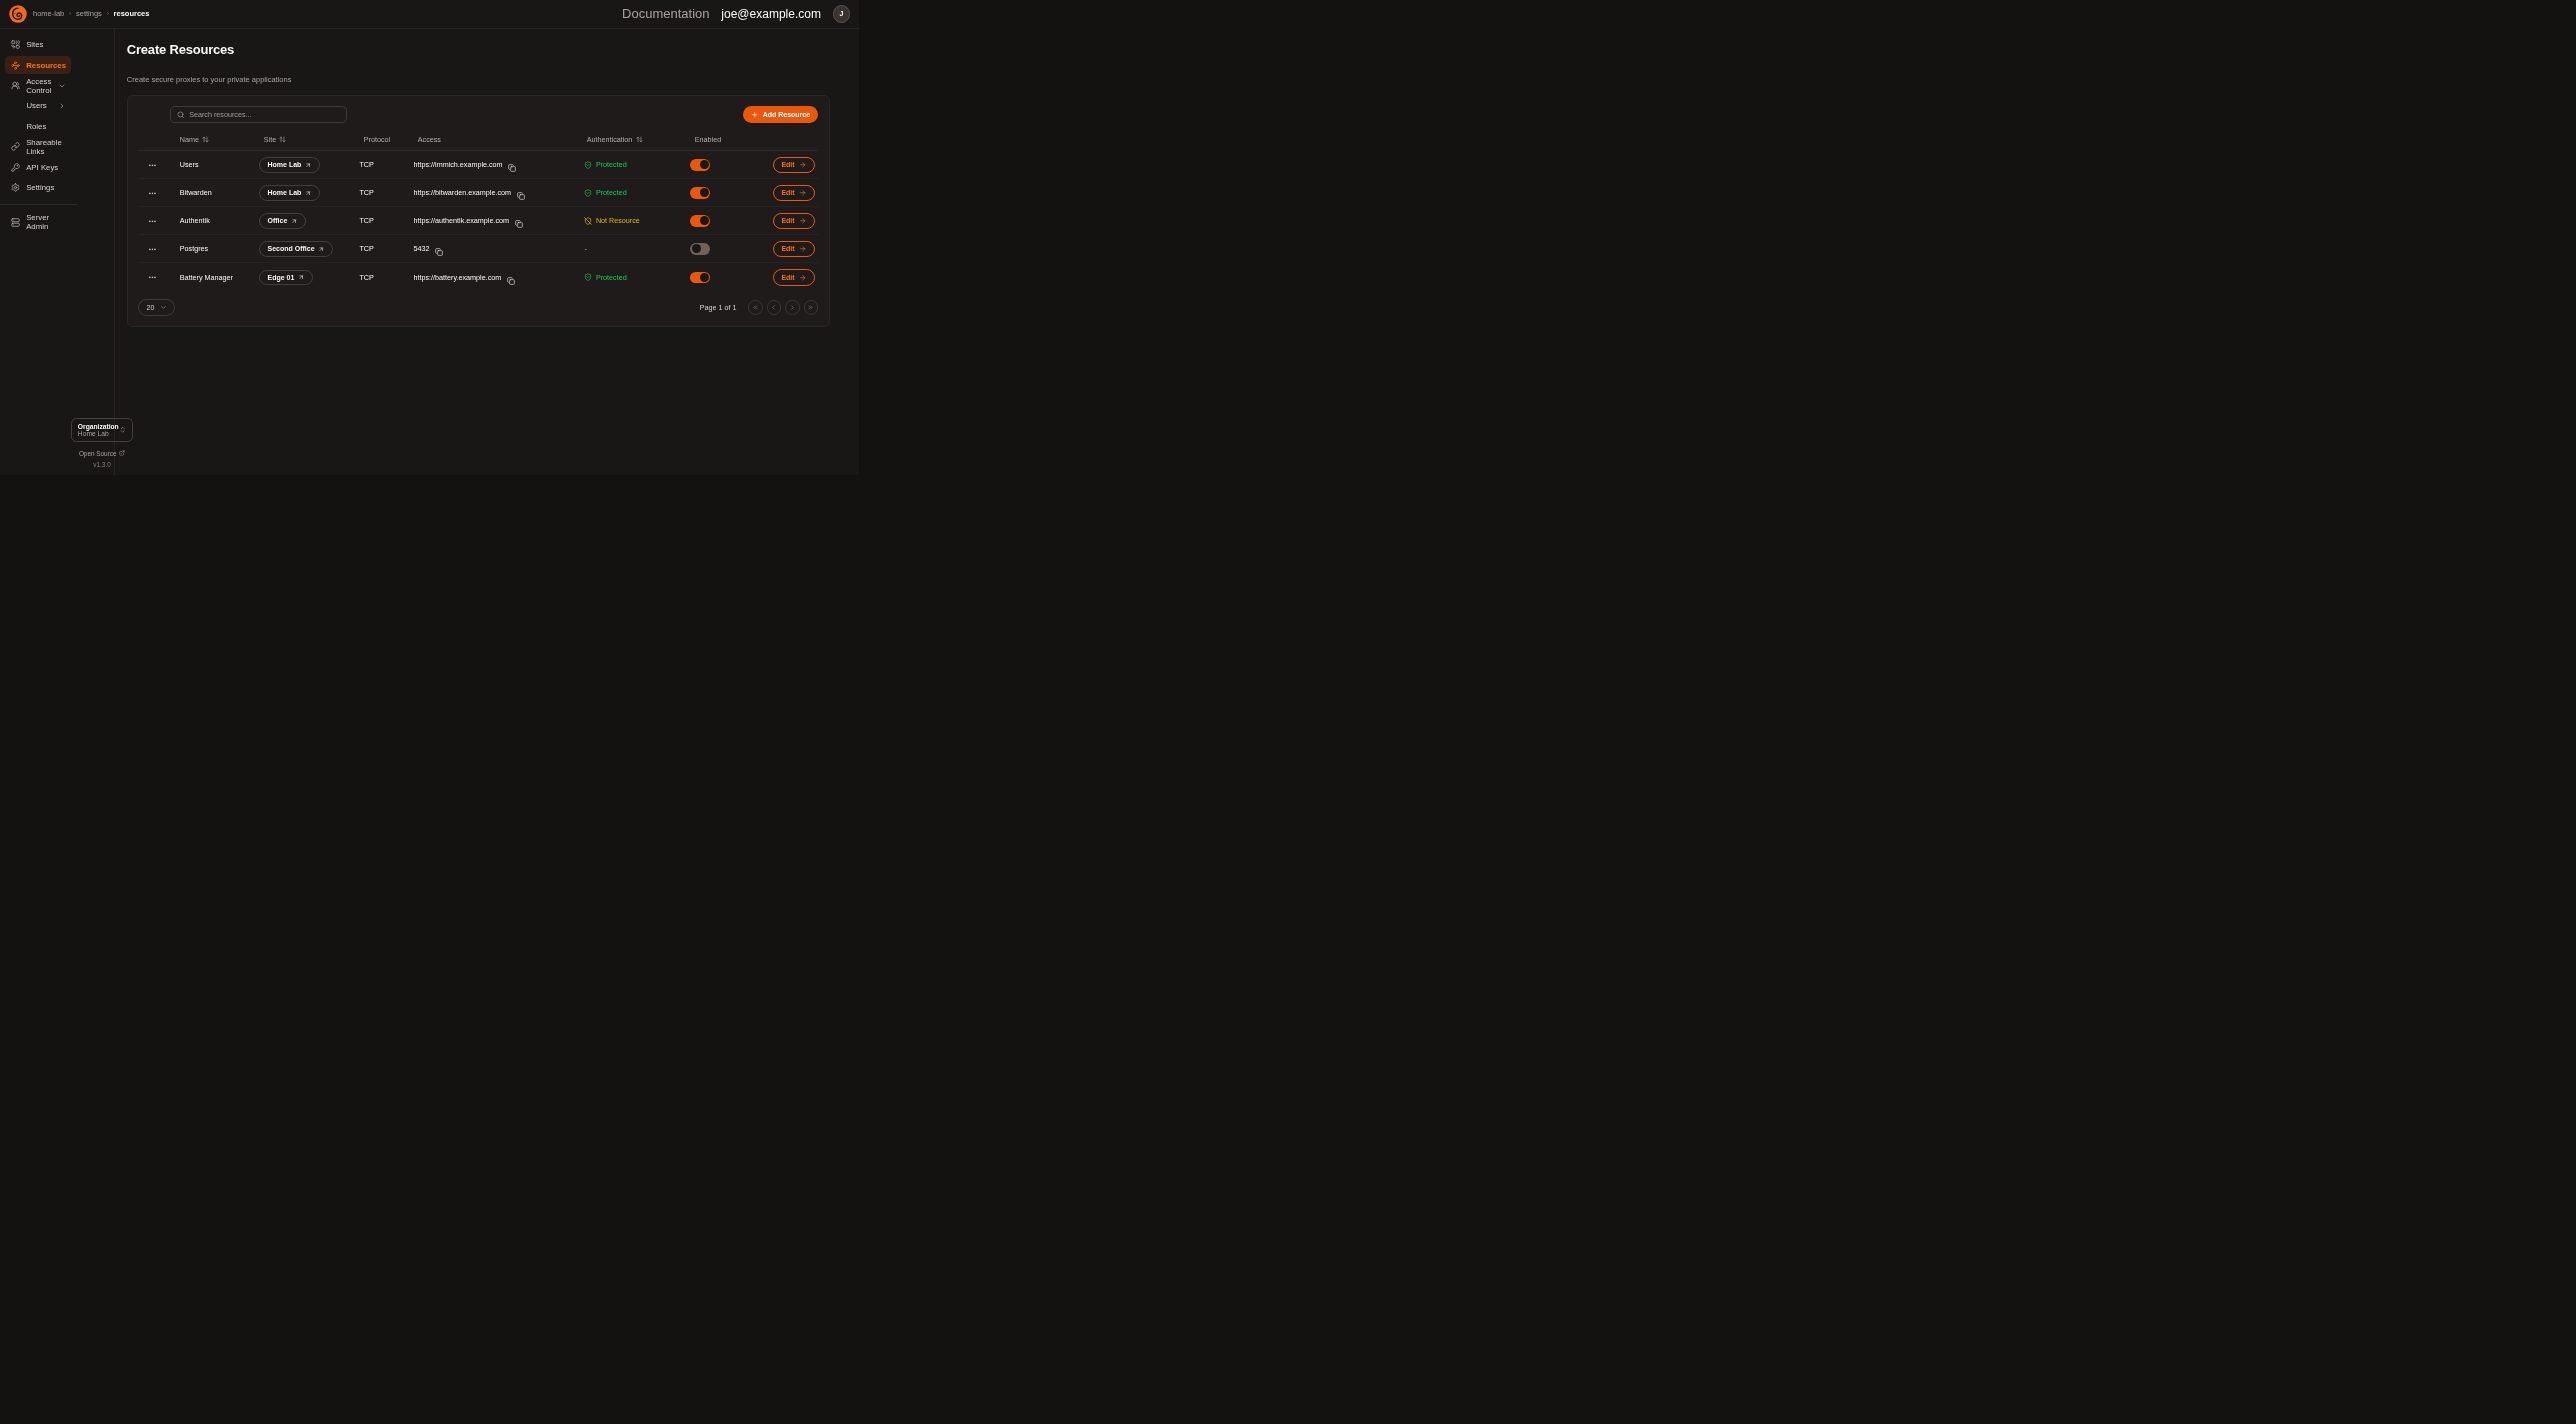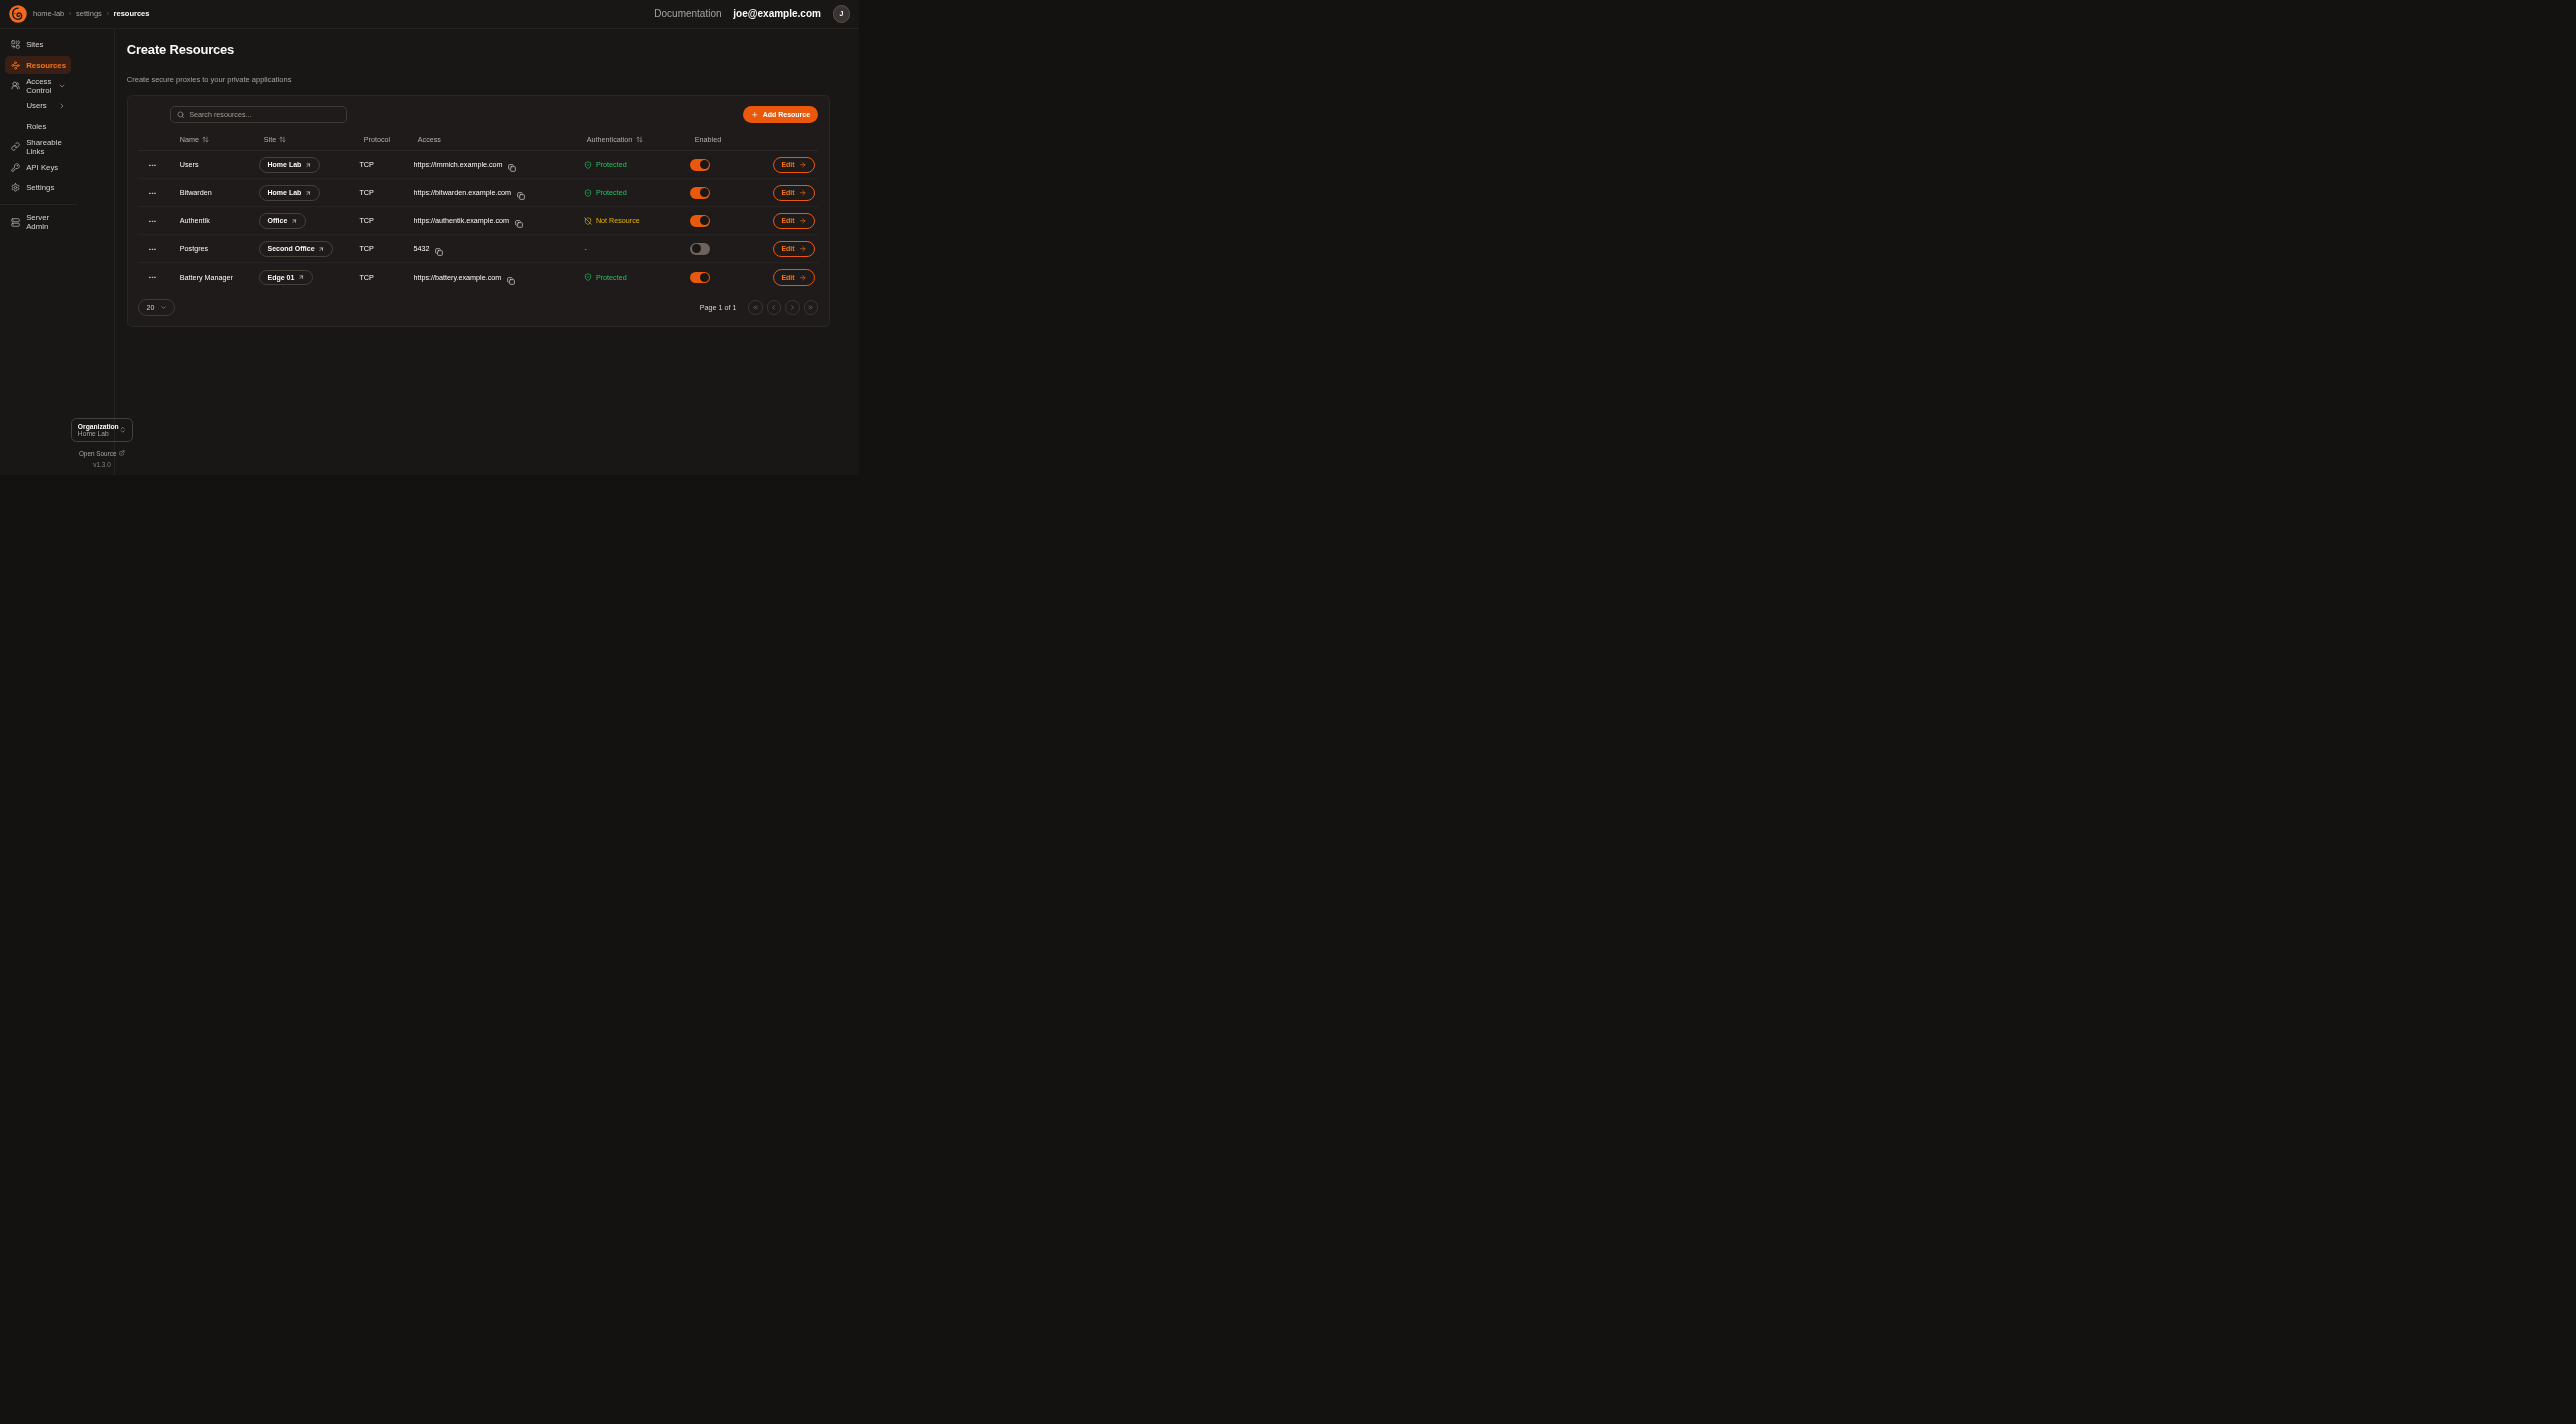--- a/index.html
+++ b/index.html
@@ -15,22 +15,22 @@
   .topbar {
     height:28.5px; flex:0 0 28.5px; display:flex; align-items:center;
     padding:0 8.6px; border-bottom:0.5px solid #262221; background:#191616;
   }
   .logo { width:18px; height:18px; margin-right:6.4px; flex:0 0 auto; }
   .crumbs { display:flex; align-items:center; gap:4.8px; font-size:7.5px; }
   .crumb { color:#a8a29e; cursor:pointer; }
   .crumb-sep { color:#6b645f; font-size:6.4px; }
   .crumb.current { color:#fafaf9; font-weight:700; }
   .topbar-right { margin-left:auto; display:flex; align-items:center; gap:11.8px; }
-  .doc-link { color:#a8a29e; font-size:10px; cursor:pointer; }
-  .user-email { color:#fafaf9; font-weight:700; font-size:10px; }
+  .doc-link { color:#a8a29e; font-size:13px; cursor:pointer; }
+  .user-email { color:#fafaf9; font-weight:400; font-size:12px; }
   .avatar {
     width:17.7px; height:17.7px; border-radius:50%; background:#3b3331;
     border:0.5px solid #5a524d; display:flex; align-items:center; justify-content:center;
     color:#fafaf9; font-size:7px; font-weight:600; cursor:pointer;
   }
 
   
   .shell { display:flex; flex:1; min-height:0; }
   .sidebar {
     width:115px; flex:0 0 115px; border-right:0.5px solid #262221;

